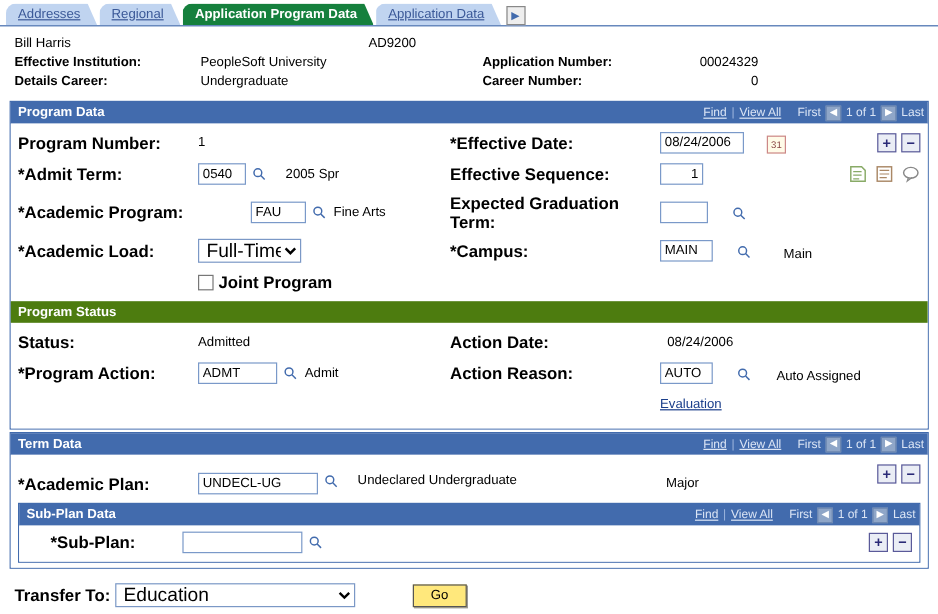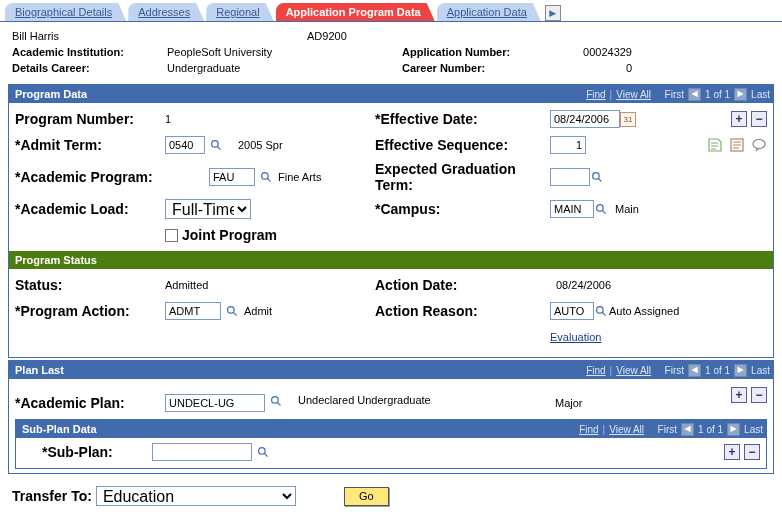--- a/index.html
+++ b/index.html
@@ -26,21 +26,21 @@
     color: #3b5998;
     font-size: 11px;
     border-top-left-radius: 8px;
     border-top-right-radius: 4px;
     margin-right: 2px;
     cursor: pointer;
     text-decoration: underline;
     clip-path: polygon(0 0, calc(100% - 8px) 0, 100% 100%, 0 100%);
   }
   .tab.active {
-    background: #ef4444;
+    background: #15803d;
     color: #fff;
     font-weight: bold;
     text-decoration: none;
   }
   .tab-arrow {
     width: 16px;
     height: 16px;
     border: 1px solid #888;
     display: inline-flex;
     align-items: center;
@@ -102,21 +102,21 @@
   .frow {
     display: flex;
     align-items: center;
     margin-bottom: 6px;
     min-height: 20px;
   }
   .lab { font-weight: bold; font-size: 14px; }
   .l-col { width: 150px; }
   .m-col { width: 210px; display:flex; align-items:center; gap:4px; }
   .r-lab { width: 175px; }
-  .r-val { display:flex; align-items:center; gap:0; }
+  .r-val { display:flex; align-items:flex-end; gap:19px; }
   .tbox {
     height: 18px;
     border: 1px solid #7a99c9;
     background: #fff;
     padding: 1px 3px;
     font-size: 11px;
   }
   .sel {
     height: 20px;
     border: 1px solid #7b98c6;
@@ -166,36 +166,35 @@
     box-shadow: 1px 1px 0 #999;
   }
   .link-blue { color:#1a3e8b; text-decoration:underline; cursor:pointer; }
   .plain-txt { font-size:11px; }
   .icon-row { display:flex; gap:6px; }
 </style>
 </head>
 <body>
 
 <div class="tabs">
-  <div class="tab">Biographical Details</div>
   <div class="tab">Addresses</div>
   <div class="tab">Regional</div>
   <div class="tab active">Application Program Data</div>
   <div class="tab">Application Data</div>
   <div class="tab-arrow">▶</div>
 </div>
 
 <div class="header-block">
   <div class="hrow">
     <div class="hcell-l1" style="font-weight:normal">Bill Harris</div>
     <div class="hcell-l2"></div>
     <div class="hcell-r1" style="font-weight:normal">AD9200</div>
   </div>
   <div class="hrow">
-    <div class="hcell-l1">Academic Institution:</div>
+    <div class="hcell-l1">Effective Institution:</div>
     <div class="hcell-l2">PeopleSoft University</div>
     <div style="width:95px"></div>
     <div class="hcell-r1 hcell-r1-at">Application Number:</div>
     <div class="hcell-r2" style="width:105px; text-align:right">00024329</div>
   </div>
   <div class="hrow">
     <div class="hcell-l1">Details Career:</div>
     <div class="hcell-l2">Undergraduate</div>
     <div style="width:95px"></div>
     <div class="hcell-r1 hcell-r1-at">Career Number:</div>
@@ -330,21 +329,21 @@
     <div class="frow" style="margin-top:6px">
       <div class="lab l-col">Status:</div>
       <div class="m-col plain-txt">Admitted</div>
       <div class="lab r-lab">Action Date:</div>
       <div class="r-val plain-txt" style="margin-left:6px">08/24/2006</div>
     </div>
 
     <div class="frow">
       <div class="lab l-col">*Program Action:</div>
       <div class="m-col">
-        <input class="tbox" style="width: 56px;" value="ADMT">
+        <input class="tbox" style="width: 66px;" value="ADMT">
         <span class="look">
             <svg viewBox="0 0 16 16">
               <circle cx="6" cy="6" r="4" fill="none" stroke="#426bad" stroke-width="1.5"></circle>
               <line x1="9" y1="9" x2="13" y2="13" stroke="#426bad" stroke-width="1.5"></line>
             </svg>
           </span>
         <span class="plain-txt">Admit</span>
       </div>
       <div class="lab r-lab">Action Reason:</div>
       <div class="r-val">
@@ -365,21 +364,21 @@
       <div class="r-lab"></div>
       <div class="r-val">
         <span class="link-blue">Evaluation</span>
       </div>
     </div>
   </div>
 </div>
 
 <div class="section">
   <div class="section-hdr">
-    <span class="title">Plan Last</span>
+    <span class="title">Term Data</span>
     <div class="hdr-right">
       <span class="hdr-link">Find</span>
       <span class="hdr-sep">|</span>
       <span class="hdr-link">View All</span>
       &nbsp;&nbsp;
       <span>First</span>
       <span class="nav-btn">◀</span>
       <span>1 of 1</span>
       <span class="nav-btn">▶</span>
       <span>Last</span>

